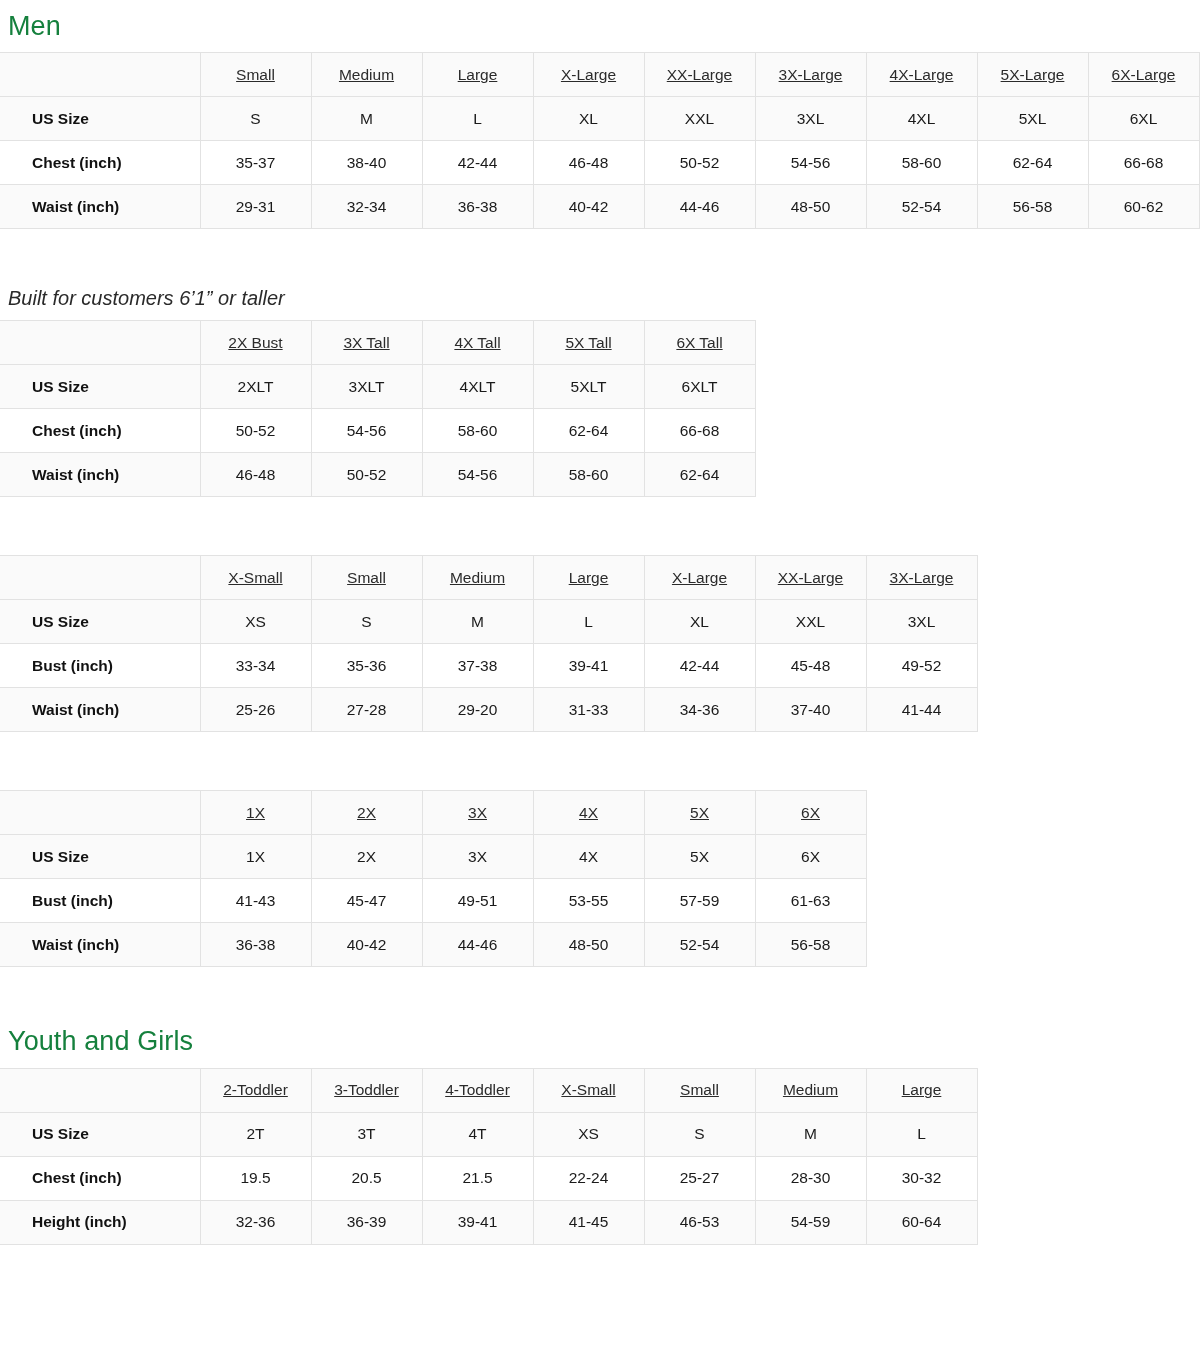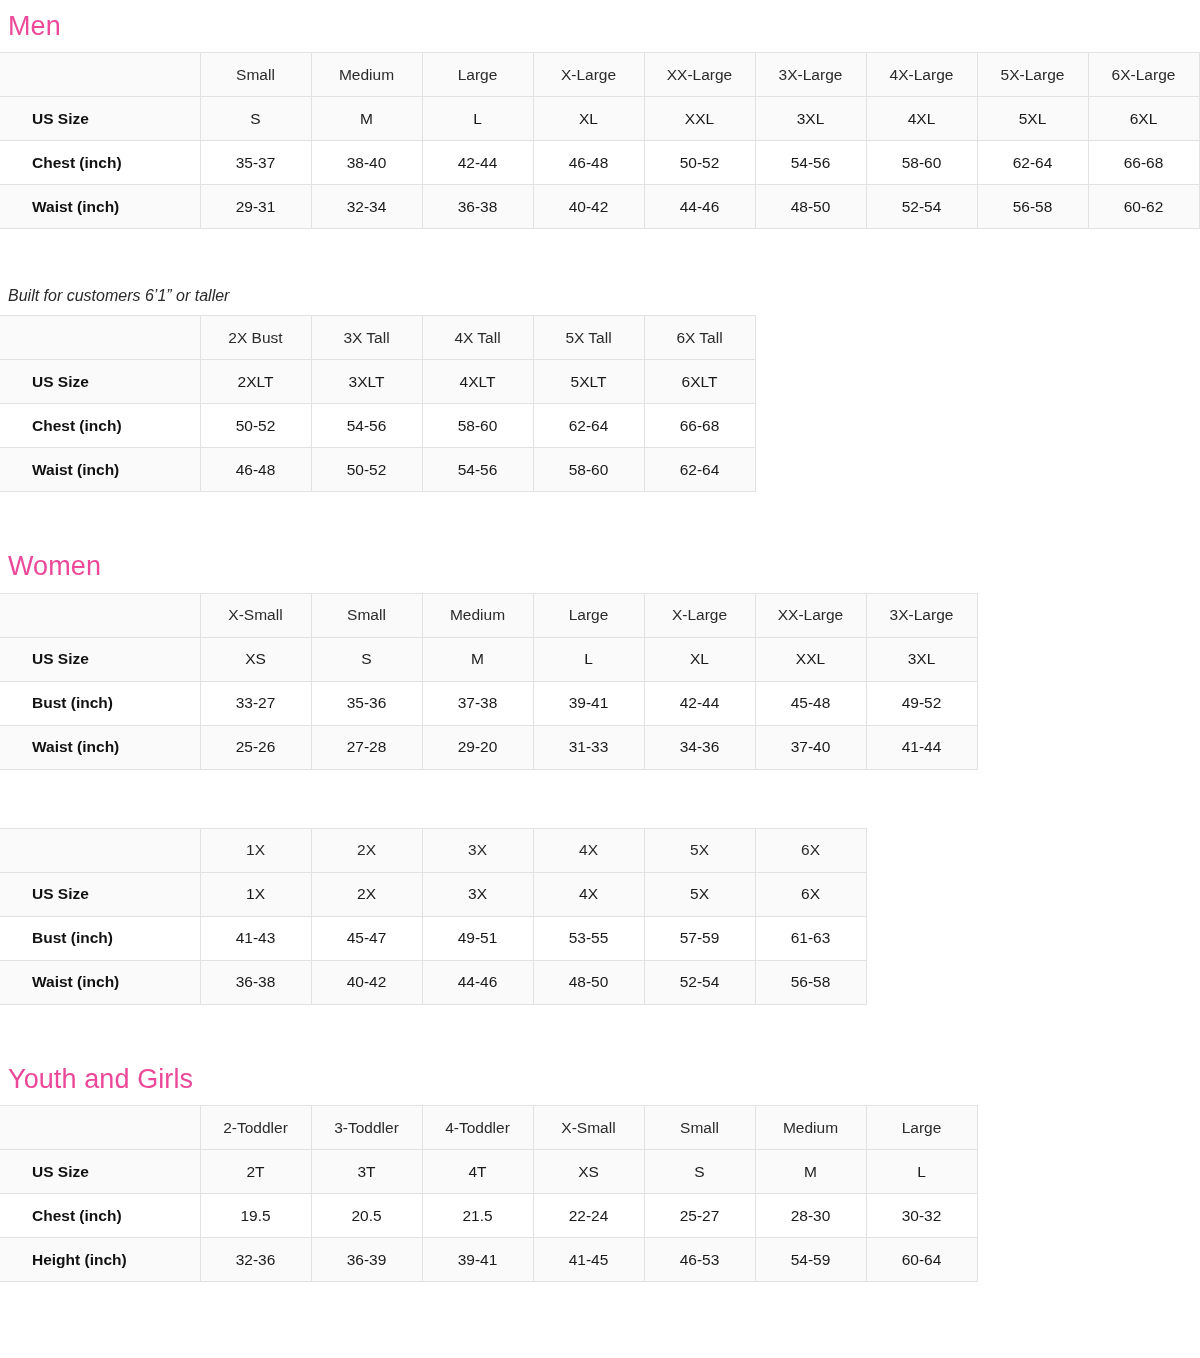--- a/index.html
+++ b/index.html
@@ -24,26 +24,26 @@
   }
   .section-head {
     display: flex;
     align-items: baseline;
     gap: 18px;
     padding: 0 0 10px 8px;
   }
   .section-title {
     font-size: 27px;
     font-weight: 400;
-    color: #ec4899;
+    color: #15803d;
     line-height: 1.2;
     letter-spacing: 0.1px;
   }
   .section-note {
-    font-size: 16px;
+    font-size: 20px;
     font-style: italic;
     color: #2a2a2a;
   }
   table.size-table {
     border-collapse: collapse;
     table-layout: fixed;
     margin: 0 0 0 0;
   }
   table.size-table td, table.size-table th {
     border: 1px solid #e2e2e2;
@@ -55,20 +55,21 @@
     font-weight: 400;
     color: #1a1a1a;
     box-sizing: border-box;
     overflow: hidden;
     white-space: nowrap;
   }
   table.size-table thead td {
     background: #fafafa;
     color: #2b2b2b;
     font-weight: 400;
+    text-decoration: underline;
   }
   table.size-table thead td.corner {
     background: #fafafa;
     border-left: none;
   }
   table.size-table tbody td.rowhead {
     text-align: left;
     font-weight: bold;
     padding-left: 32px;
     background: #ffffff;
@@ -214,23 +215,20 @@
               <td>50-52</td>
               <td>54-56</td>
               <td>58-60</td>
               <td>62-64</td>
             </tr>
           </tbody>
         </table>
       </div>
       <div class="section">
         <div class="spacer-lg"></div>
-        <div class="section-head">
-          <div class="section-title">Women</div>
-        </div>
         <table class="size-table">
           <colgroup>
             <col class="col-label">
             <col class="col-head">
             <col class="col-head">
             <col class="col-head">
             <col class="col-head">
             <col class="col-head">
             <col class="col-head">
             <col class="col-head">
@@ -253,21 +251,21 @@
               <td>XS</td>
               <td>S</td>
               <td>M</td>
               <td>L</td>
               <td>XL</td>
               <td>XXL</td>
               <td>3XL</td>
             </tr>
             <tr>
               <td class="rowhead">Bust (inch)</td>
-              <td>33-27</td>
+              <td>33-34</td>
               <td>35-36</td>
               <td>37-38</td>
               <td>39-41</td>
               <td>42-44</td>
               <td>45-48</td>
               <td>49-52</td>
             </tr>
             <tr>
               <td class="rowhead">Waist (inch)</td>
               <td>25-26</td>

